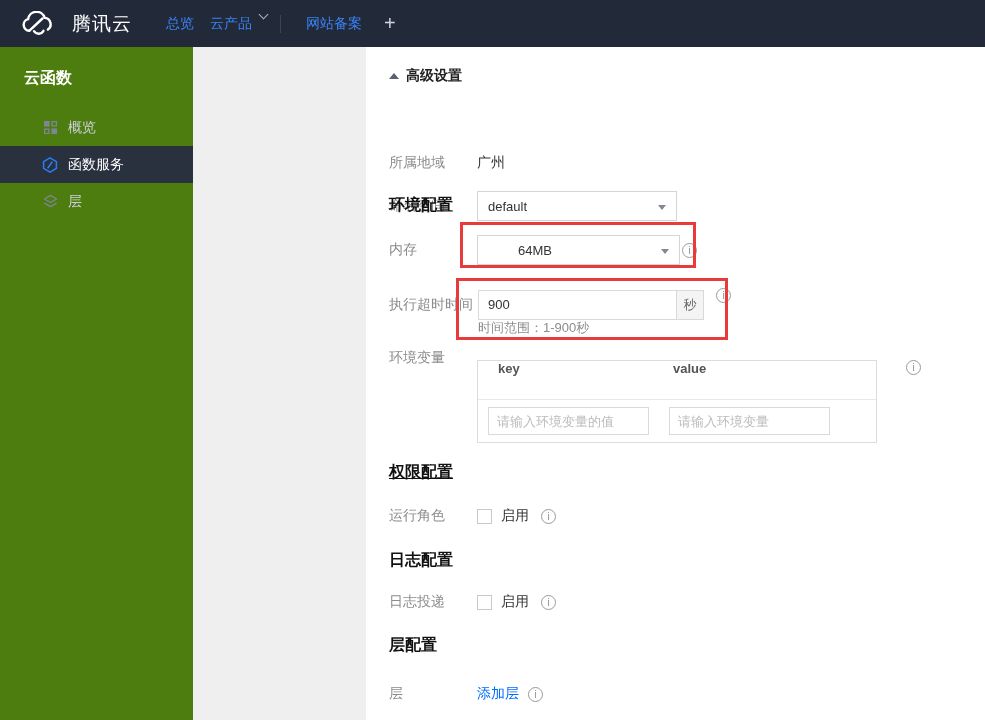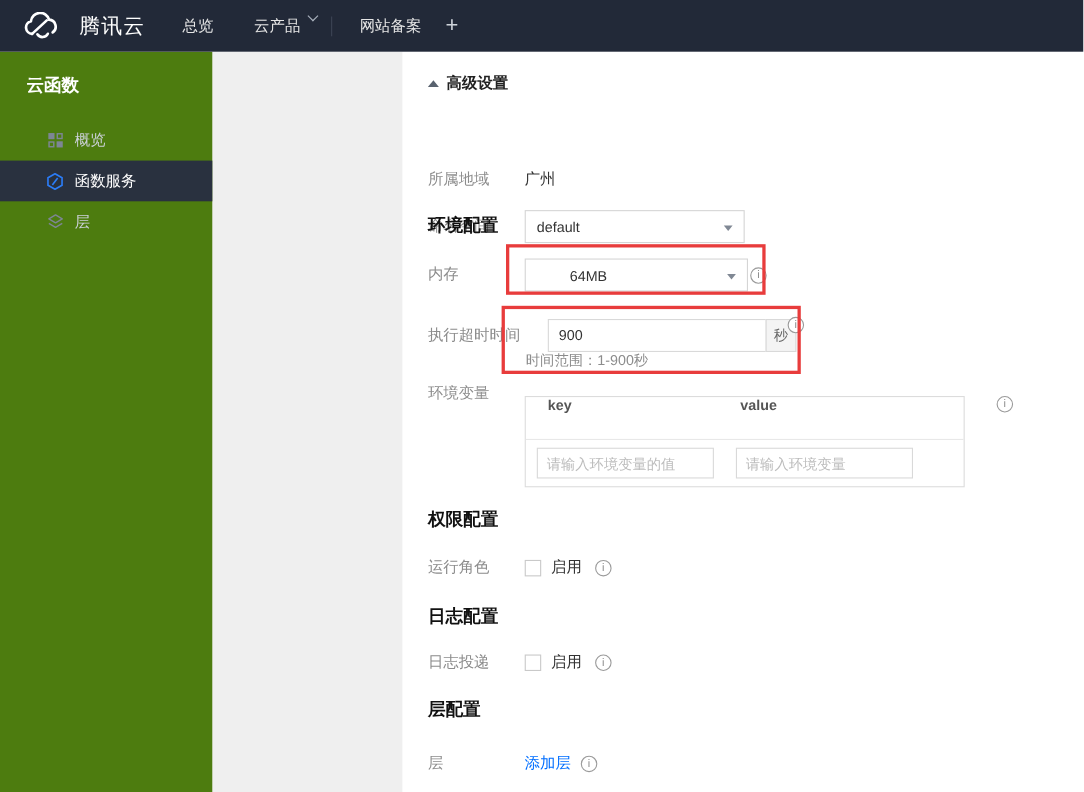--- a/index.html
+++ b/index.html
@@ -10,23 +10,23 @@
   }
 
   
   .navbar {
     position:absolute; left:0; top:0; width:985px; height:47px;
     background:#222938; display:flex; align-items:center; z-index:20;
   }
   .brand { display:flex; align-items:center; margin-left:20px; cursor:pointer; }
   .brand svg { display:block; }
   .brand-text { color:#ffffff; font-size:19px; margin-left:8px; letter-spacing:1px; }
-  .nav-item { color:#e5e5e5; font-size:14px; cursor:pointer; white-space:nowrap; }
+  .nav-item { color:#3b82f6; font-size:14px; cursor:pointer; white-space:nowrap; }
   .nav-overview { margin-left:34px; }
-  .nav-products { margin-left:37px; display:flex; }
+  .nav-products { margin-left:16px; display:flex; }
   .nav-caret {
     width:7px; height:7px; border-right:1.5px solid #a9b1bd; border-bottom:1.5px solid #a9b1bd;
     transform:rotate(45deg); margin-left:8px; margin-top:-4px;
   }
   .nav-divider { width:1px; height:18px; background:#3c4455; margin-left:13px; }
   .nav-icp { margin-left:25px; }
   .nav-plus { margin-left:22px; font-size:20px; color:#cfd4db; font-weight:400; }
 
   
   .sidebar {
@@ -200,21 +200,21 @@
   <div class="frow" style="left:23px; top:188px; height:30px;">
     <span class="flabel">内存</span>
     <div class="sel sel-memory">
       <span>64MB</span>
       <span class="sel-caret"></span>
     </div>
   </div>
   <span class="info info-abs" style="left:316px; top:196px;">i</span>
   <div class="hl hl-memory"></div>
 
-  <div class="frow" style="left:23px; top:235px; height:45px;gap:20px;">
+  <div class="frow" style="left:23px; top:235px; height:45px;">
     <span class="flabel" style="width:89px;">执行超时时间</span>
     <div class="input-group">
       <input class="txt-input" type="text" value="900" style="">
       <span class="input-suffix">秒</span>
     </div>
   </div>
   <span class="hint">时间范围：1-900秒</span>
   <span class="info info-abs" style="left:350px; top:241px;">i</span>
   <div class="hl hl-timeout"></div>
 
@@ -224,21 +224,21 @@
       <span class="env-hdr-cell env-hdr-key">key</span>
       <span class="env-hdr-cell">value</span>
     </div>
     <div class="env-body">
       <input class="env-input" type="text" placeholder="请输入环境变量的值" style="">
       <input class="env-input" type="text" placeholder="请输入环境变量" style="">
     </div>
   </div>
   <span class="info info-abs" style="left:540px; top:313px;">i</span>
 
-  <div class="sec-header" style="top:415px;">权限配置</div>
+  <div class="sec-header" style="top:415px;text-decoration:underline;">权限配置</div>
 
   <div class="frow cbx-row" style="left:23px; top:461px; height:16px;">
     <span class="flabel">运行角色</span>
     <span class="cbx"></span>
     <span class="cbx-label">启用</span>
     <span class="info">i</span>
   </div>
 
   <div class="sec-header" style="top:503px;">日志配置</div>
 

